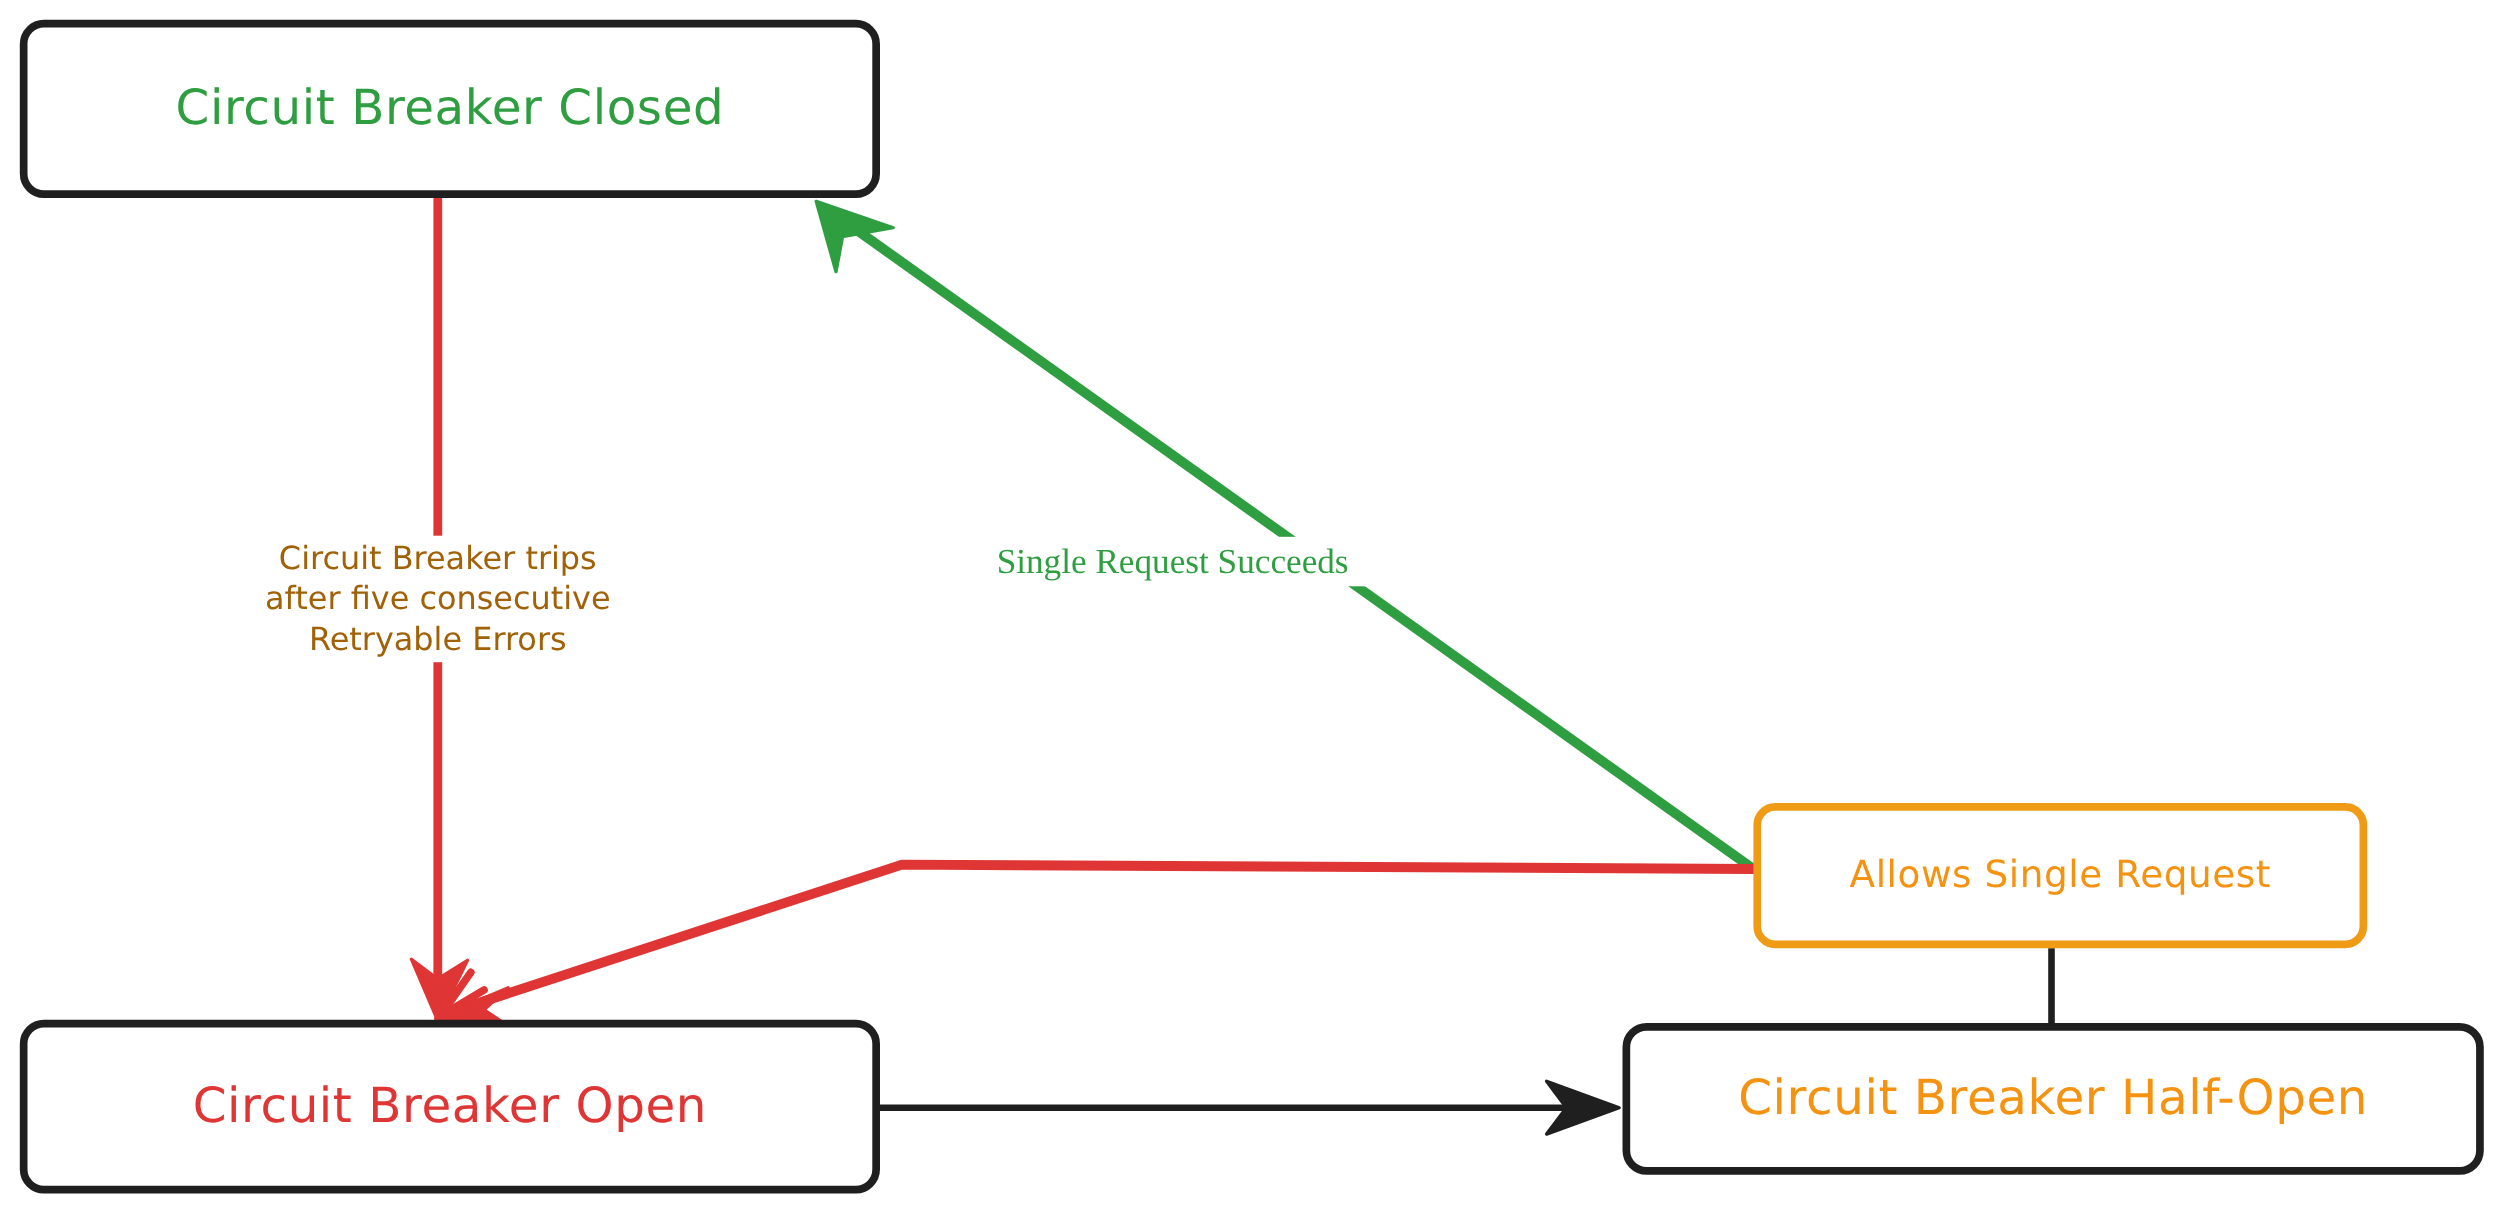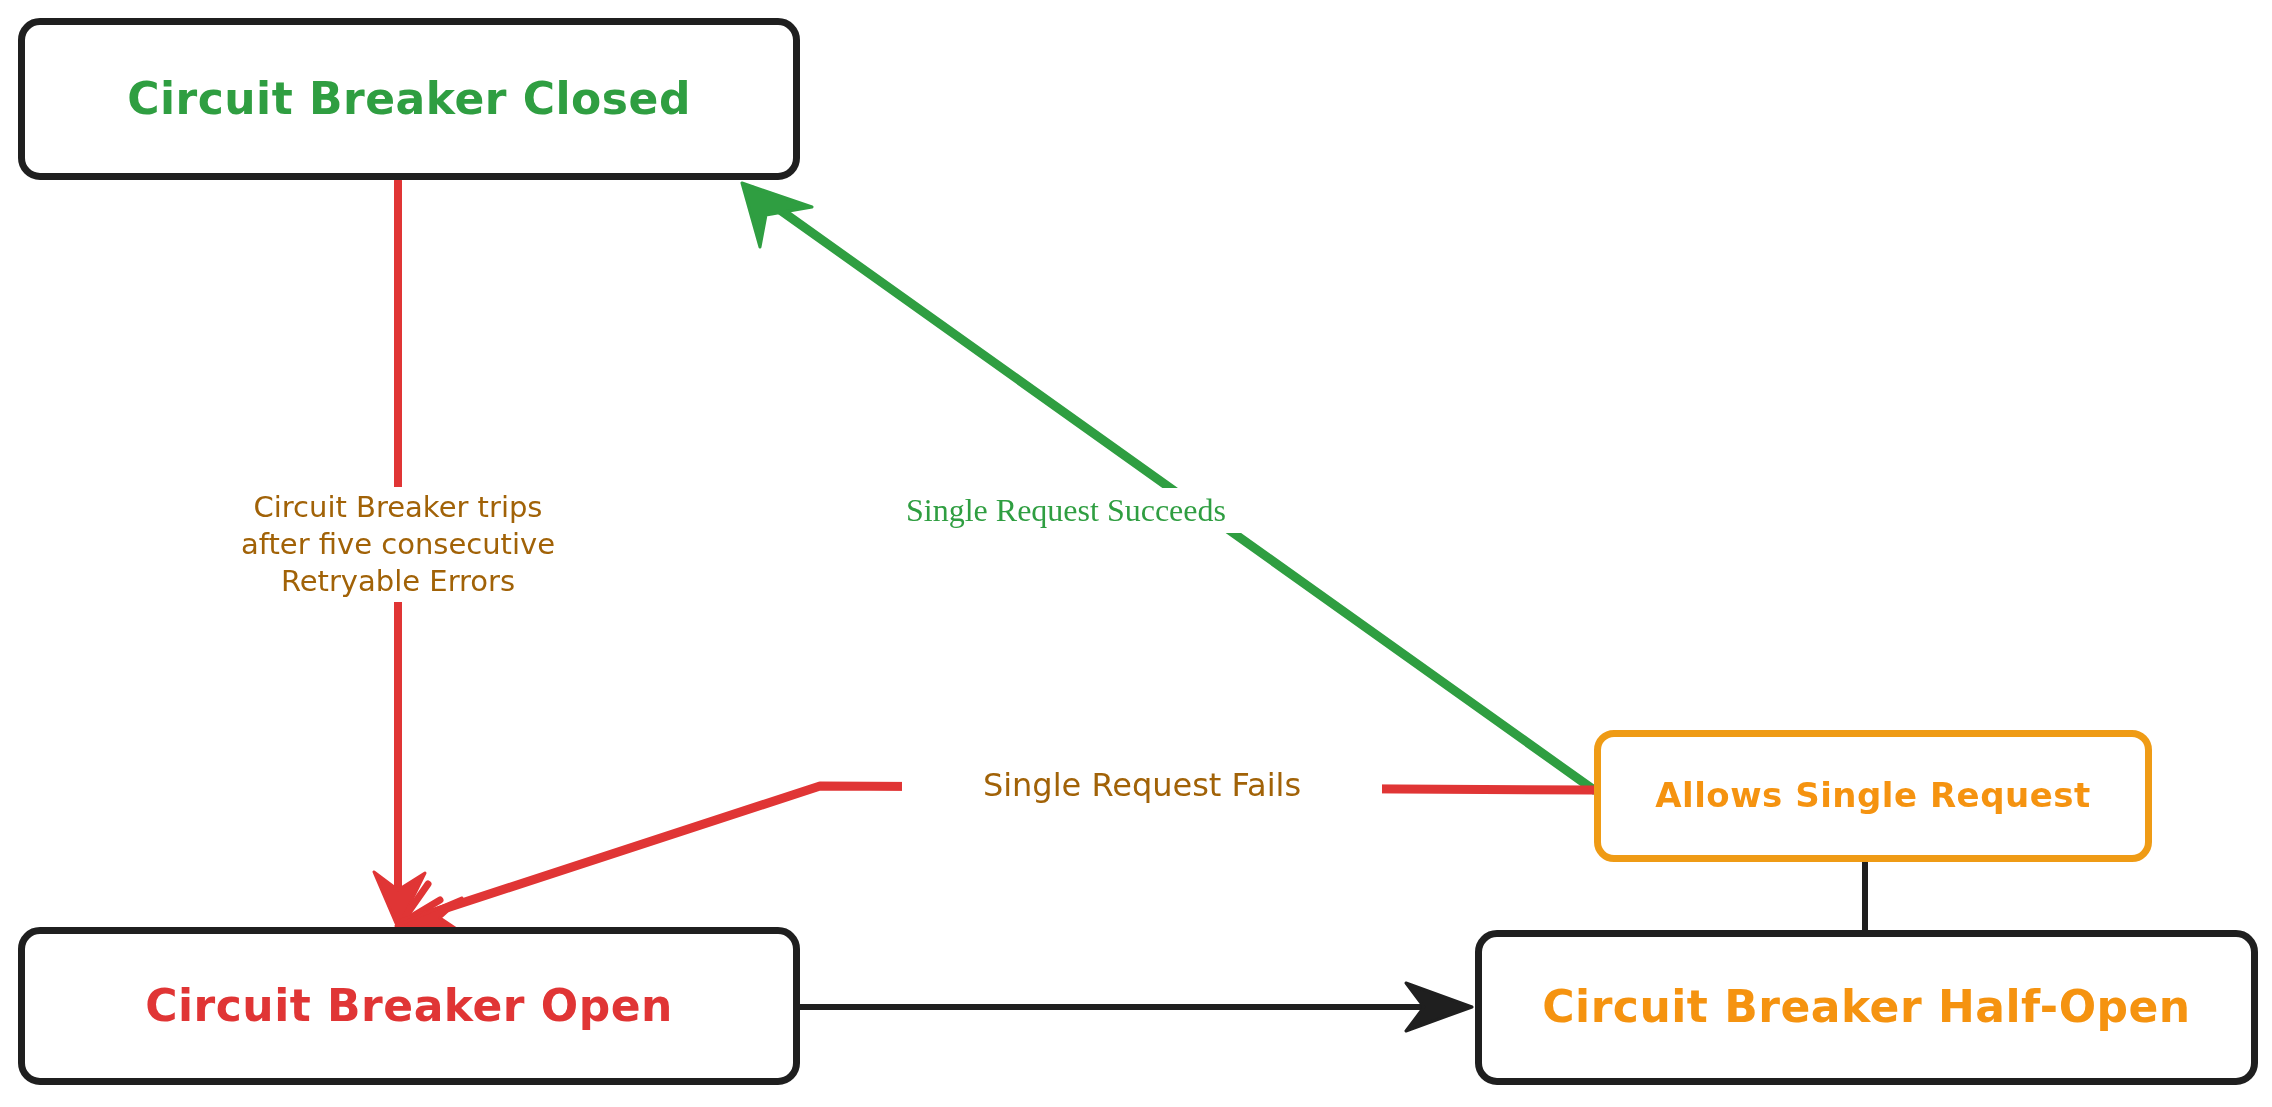--- a/index.html
+++ b/index.html
@@ -36,21 +36,21 @@
     text-align: center;
   }
   .node-black {
     border: 7px solid #1f1f1f;
   }
   .node-orange {
     border: 7px solid #ef9b15;
   }
   .node-label {
     font-family: "DejaVu Sans", sans-serif;
-    font-weight: 700;
+    font-weight: 400;
     letter-spacing: 0.5px;
     line-height: 1.1;
     white-space: nowrap;
   }
   .lbl-green  { color: #2f9e41; }
   .lbl-red    { color: #e03535; }
   .lbl-orange { color: #f59310; }
 
   .edge-label {
     position: absolute;
@@ -105,26 +105,25 @@
   </div>
 
   <div class="node node-black" style="left:18px; top:927px; width:782px; height:158px;">
     <span class="node-label lbl-red" style="font-size:44px;">Circuit Breaker Open</span>
   </div>
 
   <div class="node node-orange" style="left:1594px; top:730px; width:558px; height:132px; border-radius:20px;">
     <span class="node-label lbl-orange" style="font-size:34px;">Allows Single Request</span>
   </div>
 
-  <div class="node node-black" style="left:1475px; top:930px; width:783px; height:155px;">
+  <div class="node node-black" style="left:1475px; top:930px; width:783px; height:138px;">
     <span class="node-label lbl-orange" style="font-size:44px;">Circuit Breaker Half-Open</span>
   </div>
 
   <div class="edge-label el-red" style="left:138px; top:487px; width:520px; font-size:29px;">Circuit Breaker trips
 after five consecutive
 Retryable Errors</div>
 
   <div class="edge-label el-green" style="left:786px; top:488px; width:560px; font-size:32px;">Single Request Succeeds</div>
 
-  <div class="edge-label el-red" style="left:902px; top:763px; width:480px; font-size:32px;">Single Request Fails</div>
 
 
 </div>
 
 </body></html>

